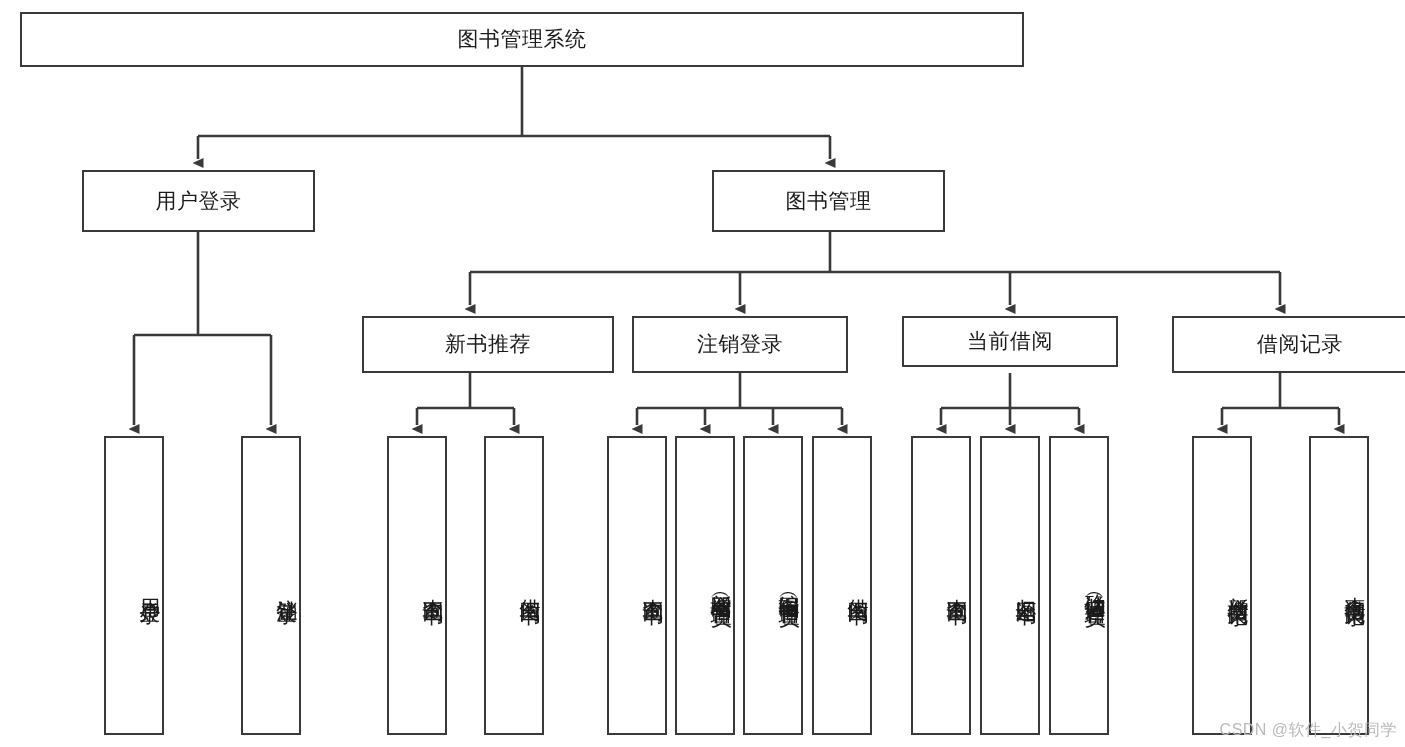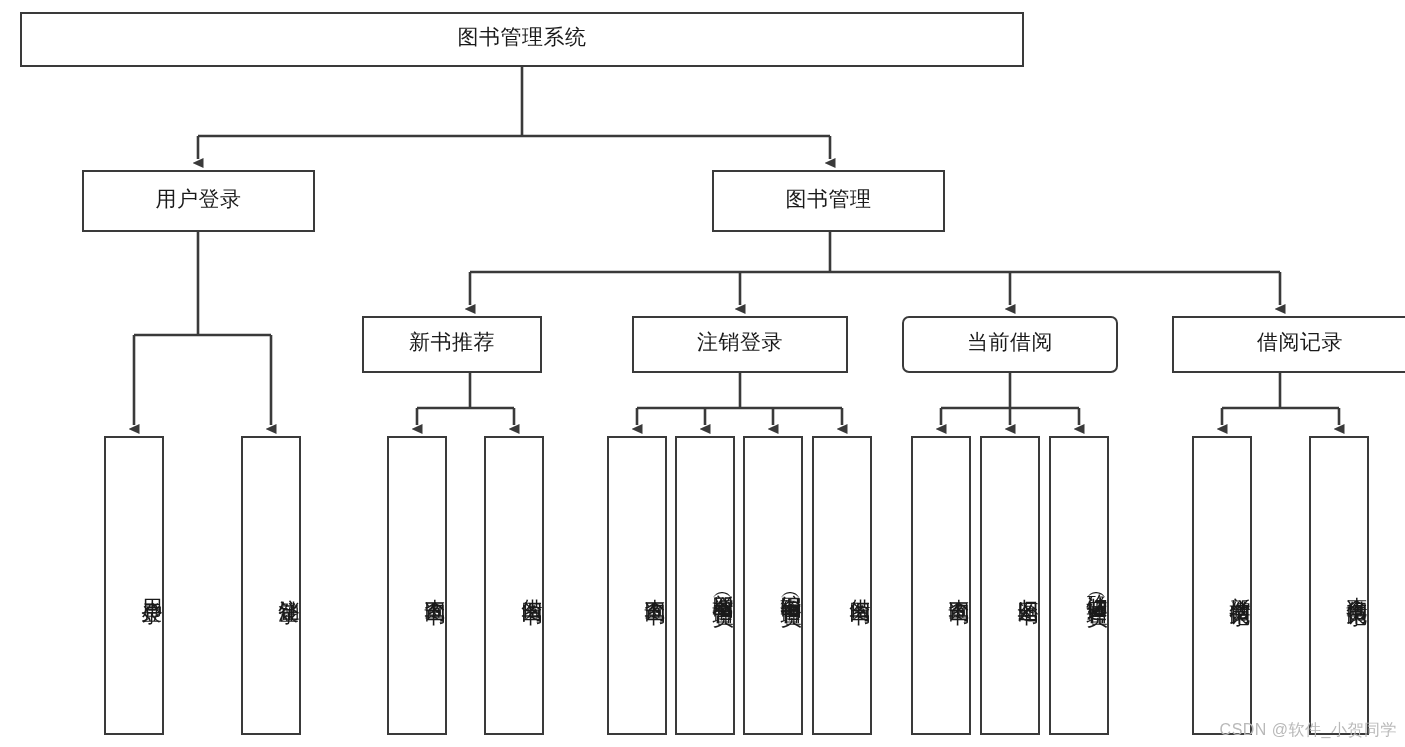--- a/index.html
+++ b/index.html
@@ -48,21 +48,20 @@
     padding: 8px 0;
     align-items: flex-start;
     justify-content: center;
   }
   .node.vertical.top-align {
     align-items: flex-start;
   }
   .node .label {
     display: block;
     white-space: nowrap;
-    font-family: Liberation Mono, monospace;
   }
   .watermark {
     position: absolute;
     right: 8px;
     bottom: 6px;
     font-size: 16px;
     color: #b9b9b9;
     letter-spacing: 0.5px;
     white-space: nowrap;
   }
@@ -126,27 +125,27 @@
     <span class="label">图书管理系统</span>
   </div>
 
   <div class="node horizontal" style="left:82px; top:170px; width:233px; height:62px;">
     <span class="label">用户登录</span>
   </div>
   <div class="node horizontal" style="left:712px; top:170px; width:233px; height:62px;">
     <span class="label">图书管理</span>
   </div>
 
-  <div class="node horizontal" style="left:362px; top:316px; width:180px; height:57px;">
+  <div class="node horizontal" style="left:362px; top:316px; width:252px; height:57px;">
     <span class="label">新书推荐</span>
   </div>
   <div class="node horizontal" style="left:632px; top:316px; width:216px; height:57px;">
     <span class="label">注销登录</span>
   </div>
-  <div class="node horizontal" style="left:902px; top:316px; width:216px; height:57px;border-radius:7px;">
+  <div class="node horizontal" style="left:902px; top:316px; width:216px; height:51px;">
     <span class="label">当前借阅</span>
   </div>
   <div class="node horizontal" style="left:1172px; top:316px; width:256px; height:57px;">
     <span class="label">借阅记录</span>
   </div>
 
   <div class="node vertical" style="left:104px; top:436px; width:60px; height:299px;">
     <span class="label">用户登录</span>
   </div>
   <div class="node vertical" style="left:241px; top:436px; width:60px; height:299px;">

